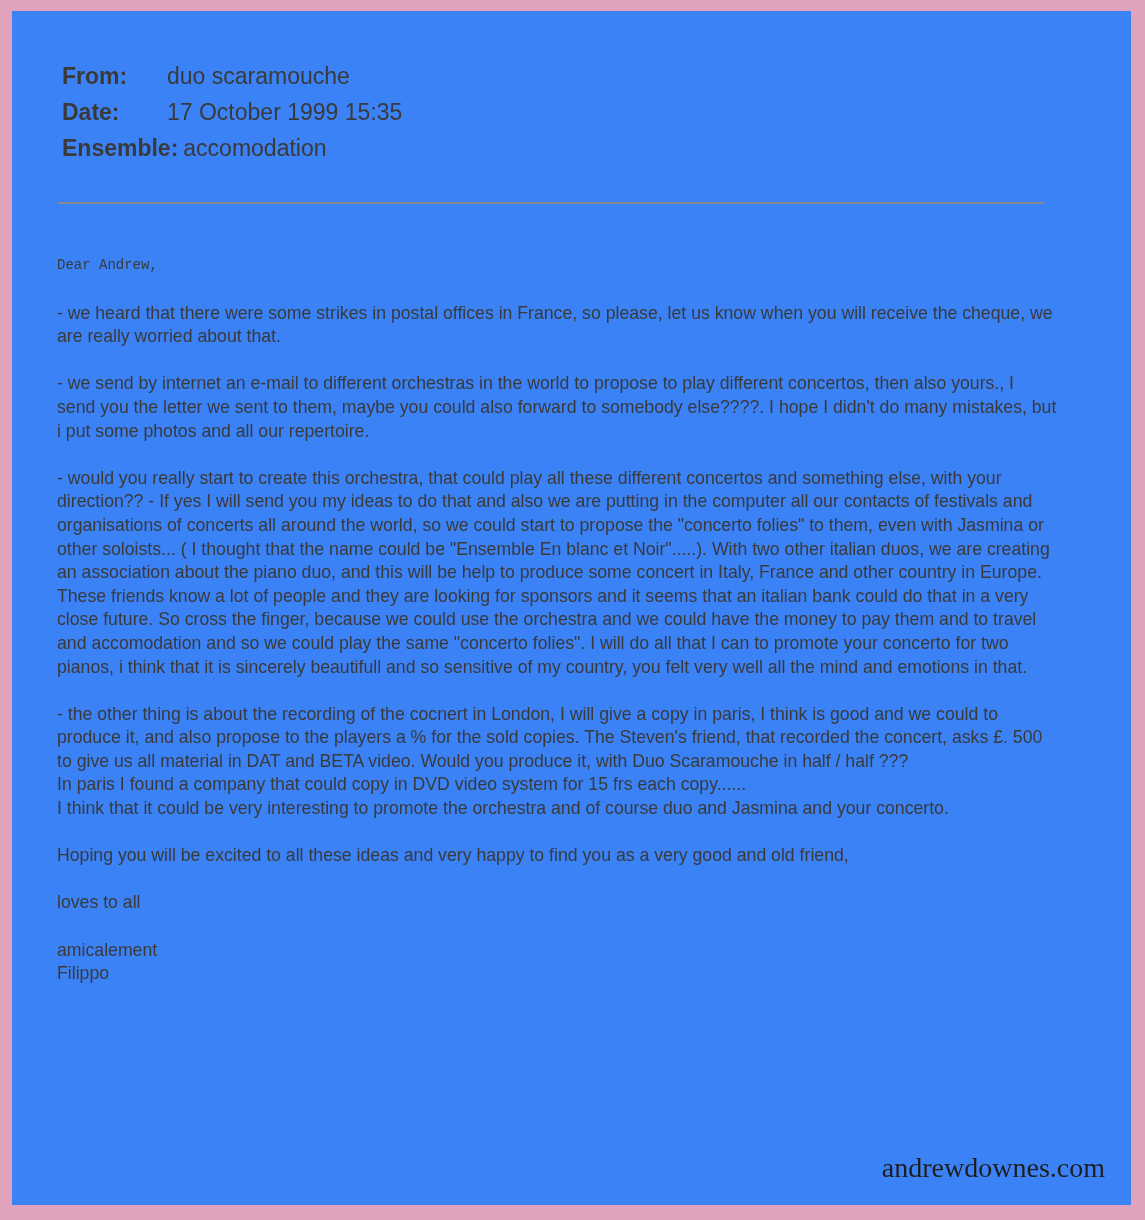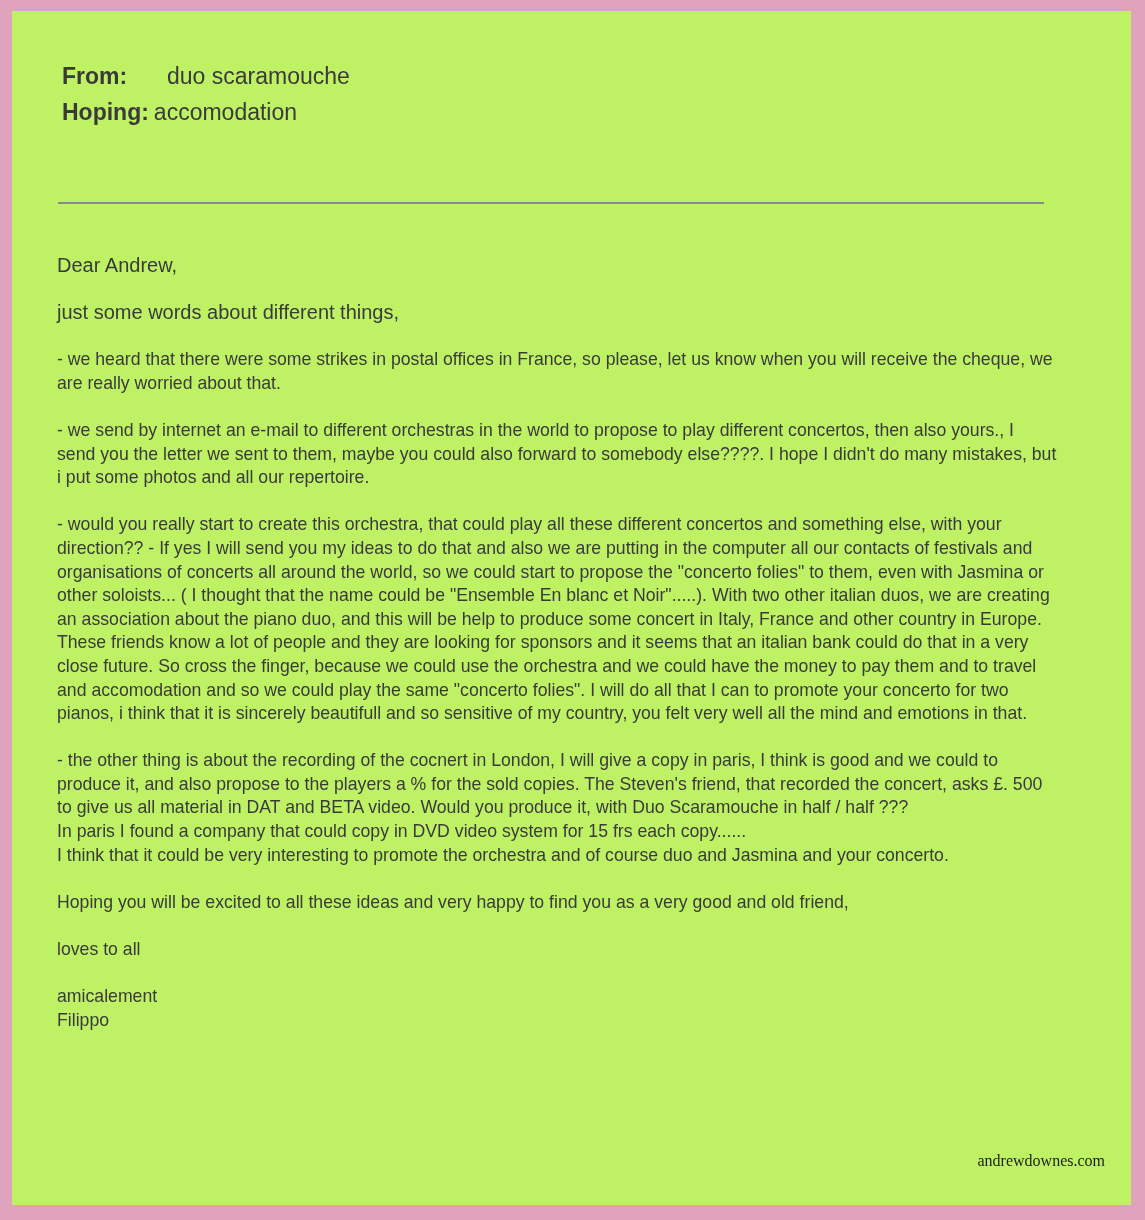--- a/index.html
+++ b/index.html
@@ -6,21 +6,21 @@
   body {
     width: 1145px; height: 1220px;
     background: #e0a3be;
     position: relative;
     overflow: hidden;
   }
   .page {
     position: absolute;
     left: 12px; top: 11px;
     width: 1119px; height: 1194px;
-    background: #bef264;
+    background: #3b82f6;
   }
   .header {
     position: absolute;
     left: 50px; top: 47px;
     font-family: "Liberation Sans", sans-serif;
     font-size: 23px;
     color: #3a3a3a;
   }
   .hrow { height: 36px; line-height: 36px; white-space: nowrap; }
   .hlabel { display: inline-block; width: 105px; font-weight: bold; color: #3a3a3a; }
@@ -33,51 +33,53 @@
   }
   .body {
     position: absolute;
     left: 45px; top: 243px;
     width: 1000px;
     font-family: "Liberation Sans", sans-serif;
     font-size: 19px;
     line-height: 23.6px;
     color: #3a3a3a;
   }
-  .salute { font-size: 20px; margin: 0 0 23px 0; }
+  .salute { font-size: 14px; margin: 0 0 23px 0; font-family: Liberation Mono, monospace; }
   .para { margin: 0 0 23.6px 0; transform: scaleX(0.93); transform-origin: left top; width: 1075px; }
   .para.nogap { margin-bottom: 0; }
   .para p { margin: 0; }
   .sign p { margin: 0; }
   .footer {
     position: absolute;
     right: 26px; top: 1141px;
     font-family: "Liberation Serif", serif;
-    font-size: 16px;
+    font-size: 28px;
     color: #1e1e1e;
   }
 </style>
 </head>
 <body>
 
 <div class="page">
   <div class="header">
     <div class="hrow">
       <span class="hlabel">From:</span><span>duo scaramouche</span>
     </div>
+    <div class="hrow">
+      <span class="hlabel">Date:</span><span>17 October 1999 15:35</span>
+    </div>
     <div class="hrow subject">
-      <span class="hlabel">Hoping:</span><span>accomodation</span>
+      <span class="hlabel">Ensemble:</span><span>accomodation</span>
     </div>
   </div>
 
   <div class="rule"></div>
 
   <div class="body">
     <p class="salute">Dear Andrew,</p>
-    <p class="salute">just some words about different things,</p>
 
     <div class="para">
         <p>- we heard that there were some strikes in postal offices in France, so please, let us know when you will receive the cheque, we are really worried about that.</p>
       </div>
     <div class="para">
         <p>- we send by internet an e-mail to different orchestras in the world to propose to play different concertos, then also yours., I send you the letter we sent to them, maybe you could also forward to somebody else????. I hope I didn't do many mistakes, but i put some photos and all our repertoire.</p>
       </div>
     <div class="para">
         <p>- would you really start to create this orchestra, that could play all these different concertos and something else, with your direction?? - If yes I will send you my ideas to do that and also we are putting in the computer all our contacts of festivals and organisations of concerts all around the world, so we could start to propose the "concerto folies" to them, even with Jasmina or other soloists... ( I thought that the name could be "Ensemble En blanc et Noir".....). With two other italian duos, we are creating an association about the piano duo, and this will be help to produce some concert in Italy, France and other country in Europe. These friends know a lot of people and they are looking for sponsors and it seems that an italian bank could do that in a very close future. So cross the  finger, because we could use the orchestra and we could have the money to pay them and to travel and accomodation and so we could play the same "concerto folies". I will do all that I can to promote your concerto for two pianos, i think that it is sincerely beautifull and so sensitive of my country, you felt very well all the mind and emotions in that.</p>
       </div>

